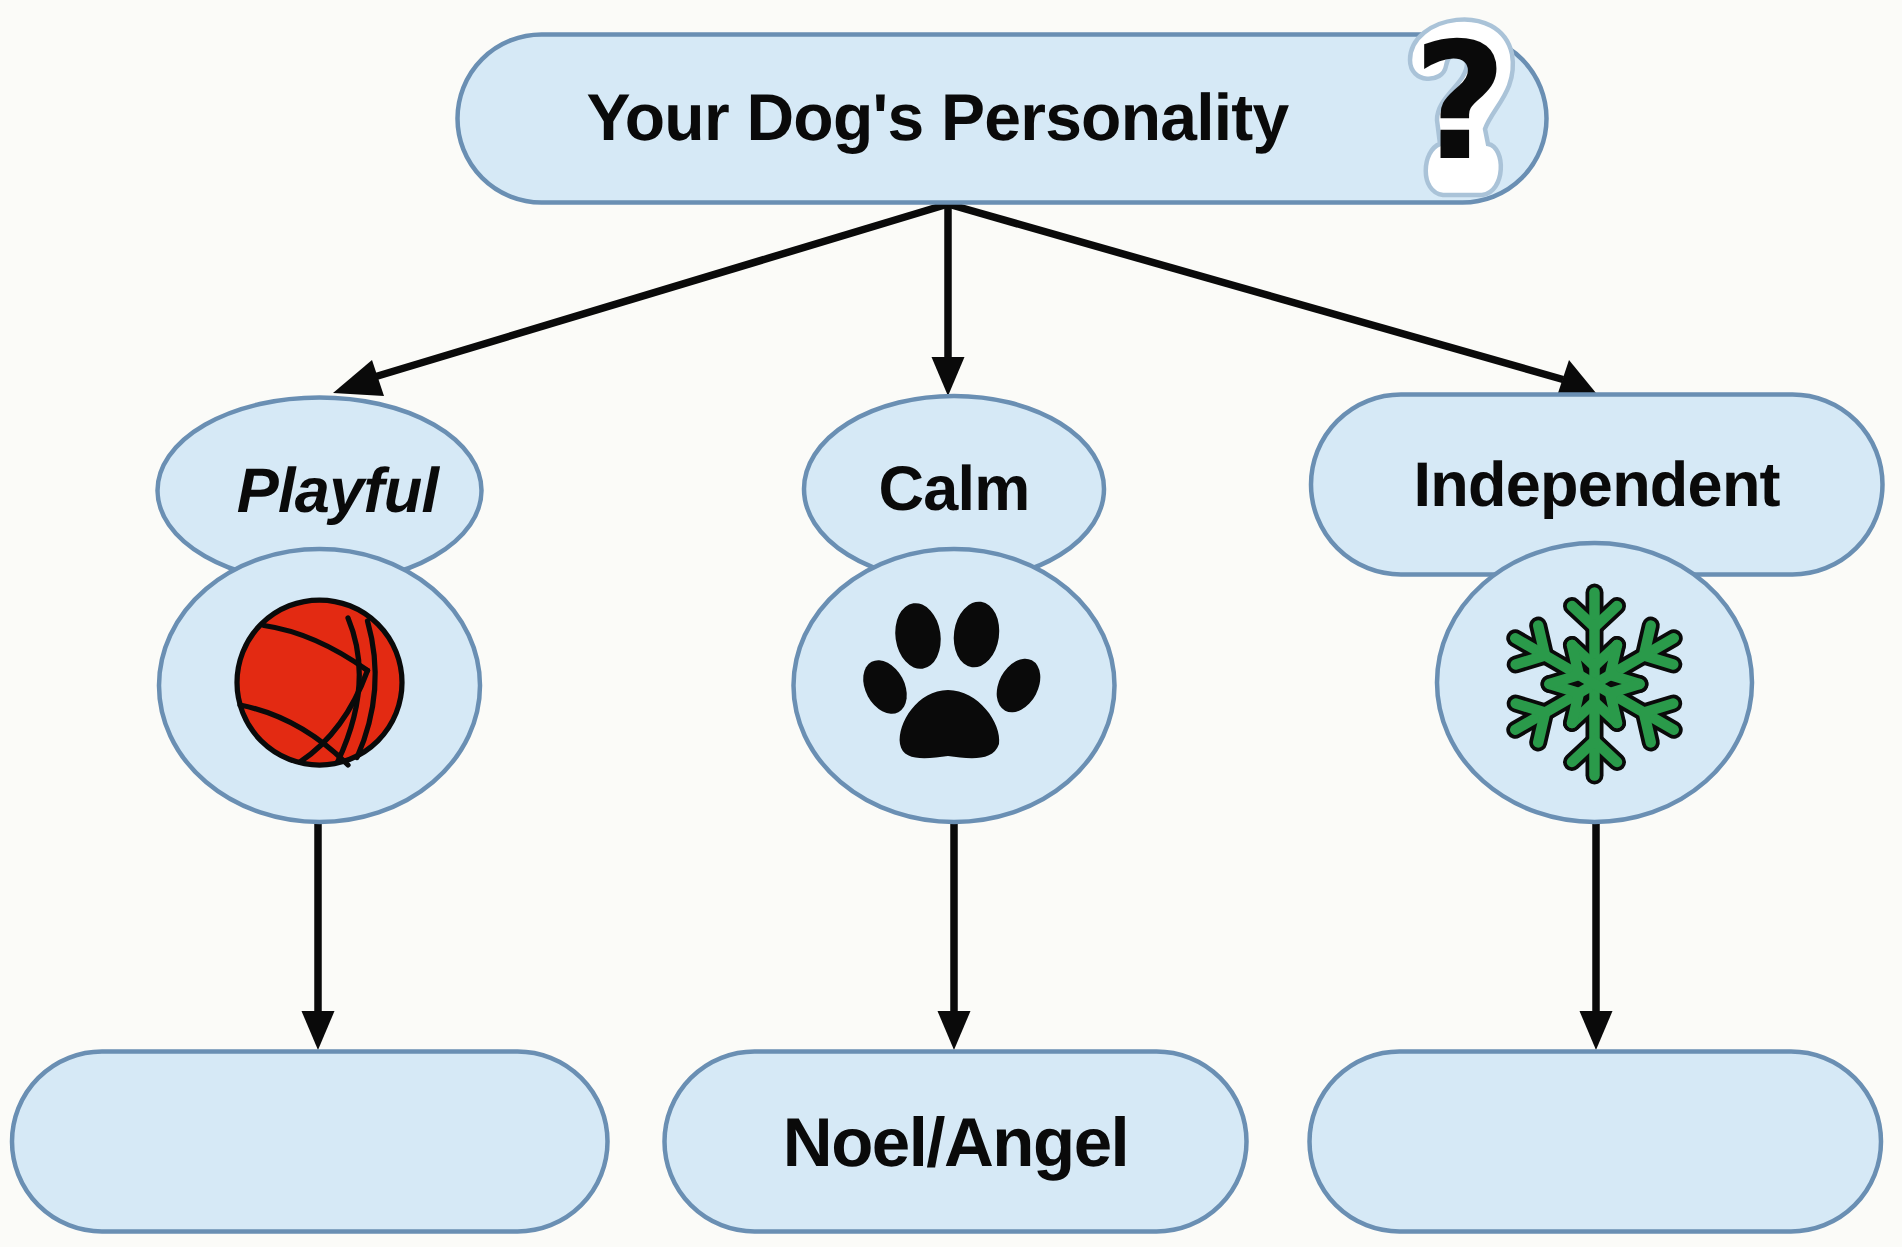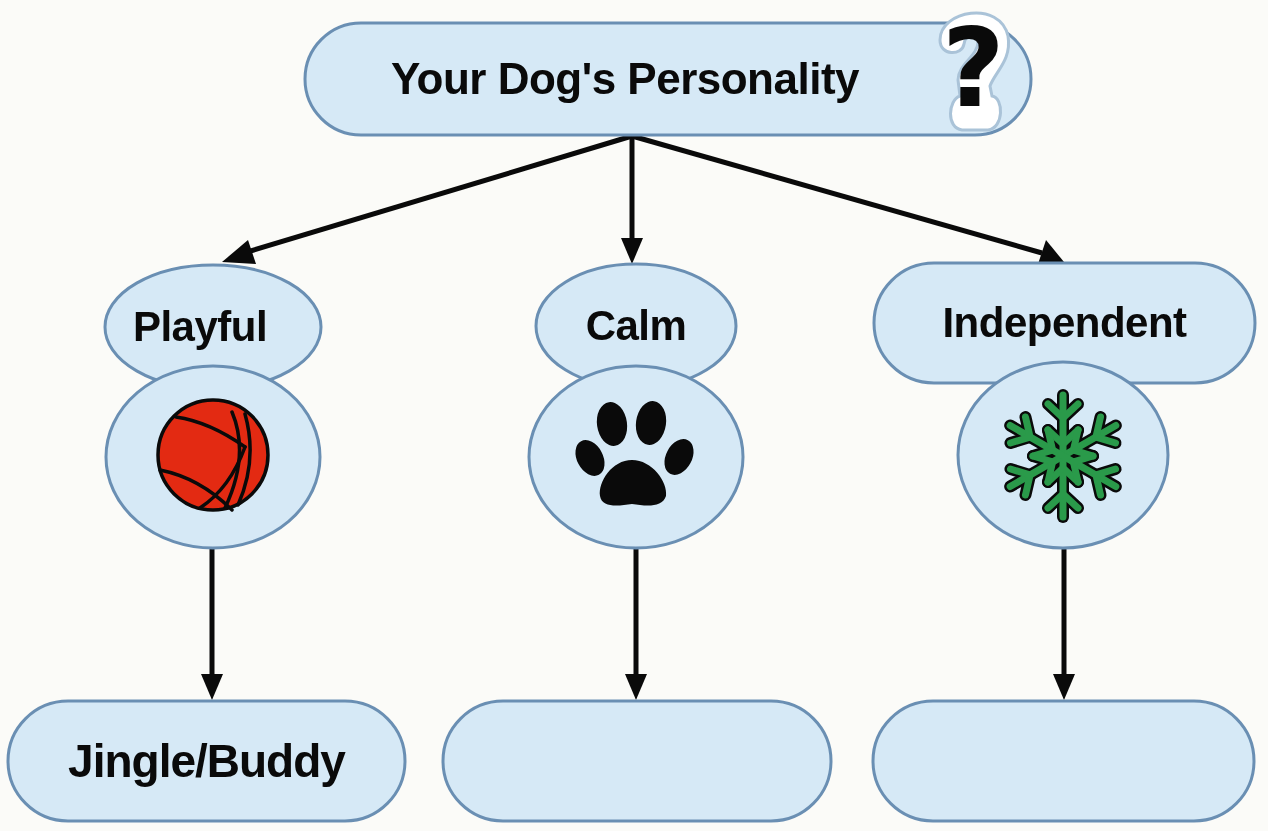--- a/index.html
+++ b/index.html
@@ -159,18 +159,18 @@
     <rect x="873" y="701" width="381" height="120" rx="60" ry="60" fill="#d6e9f6" stroke="#6a8fb3" stroke-width="3"></rect>
 
     <g>
       <path d="M940 40 C 940 10 1000 0 1008 36 C 1012 60 995 72 990 86 L 992 96 C 1004 98 1004 128 988 130 L 962 130 C 946 128 948 100 960 96 L 958 80 C 958 64 978 56 978 42 C 978 32 966 32 964 44 C 962 56 940 56 940 40 Z" fill="#ffffff" stroke="#aac3d8" stroke-width="3"></path>
     </g>
   </svg>
 
   <div class="label title-label" style="left:320px; top:23px; width:610px; height:112px;">Your Dog's Personality</div>
   <div class="label" style="left:938px; top:2px; width:70px; height:132px; font-size:108px; font-weight:bold; color:#0a0a0a; font-family:'DejaVu Sans', sans-serif;">?</div>
 
-  <div class="label cat-label" style="left:92px; top:265px; width:216px; height:124px;">Playful</div>
+  <div class="label cat-label" style="left:117px; top:265px; width:216px; height:124px;font-style:italic;">Playful</div>
   <div class="label cat-label" style="left:874px; top:263px; width:381px; height:120px;">Independent</div>
   <div class="label cat-label" style="left:536px; top:264px; width:200px; height:124px;">Calm</div>
 
-  <div class="label result-label" style="left:8px; top:701px; width:397px; height:120px;">Jingle/Buddy</div>
+  <div class="label result-label" style="left:443px; top:701px; width:388px; height:120px;">Noel/Angel</div>
 </div>
 
 </body></html>

